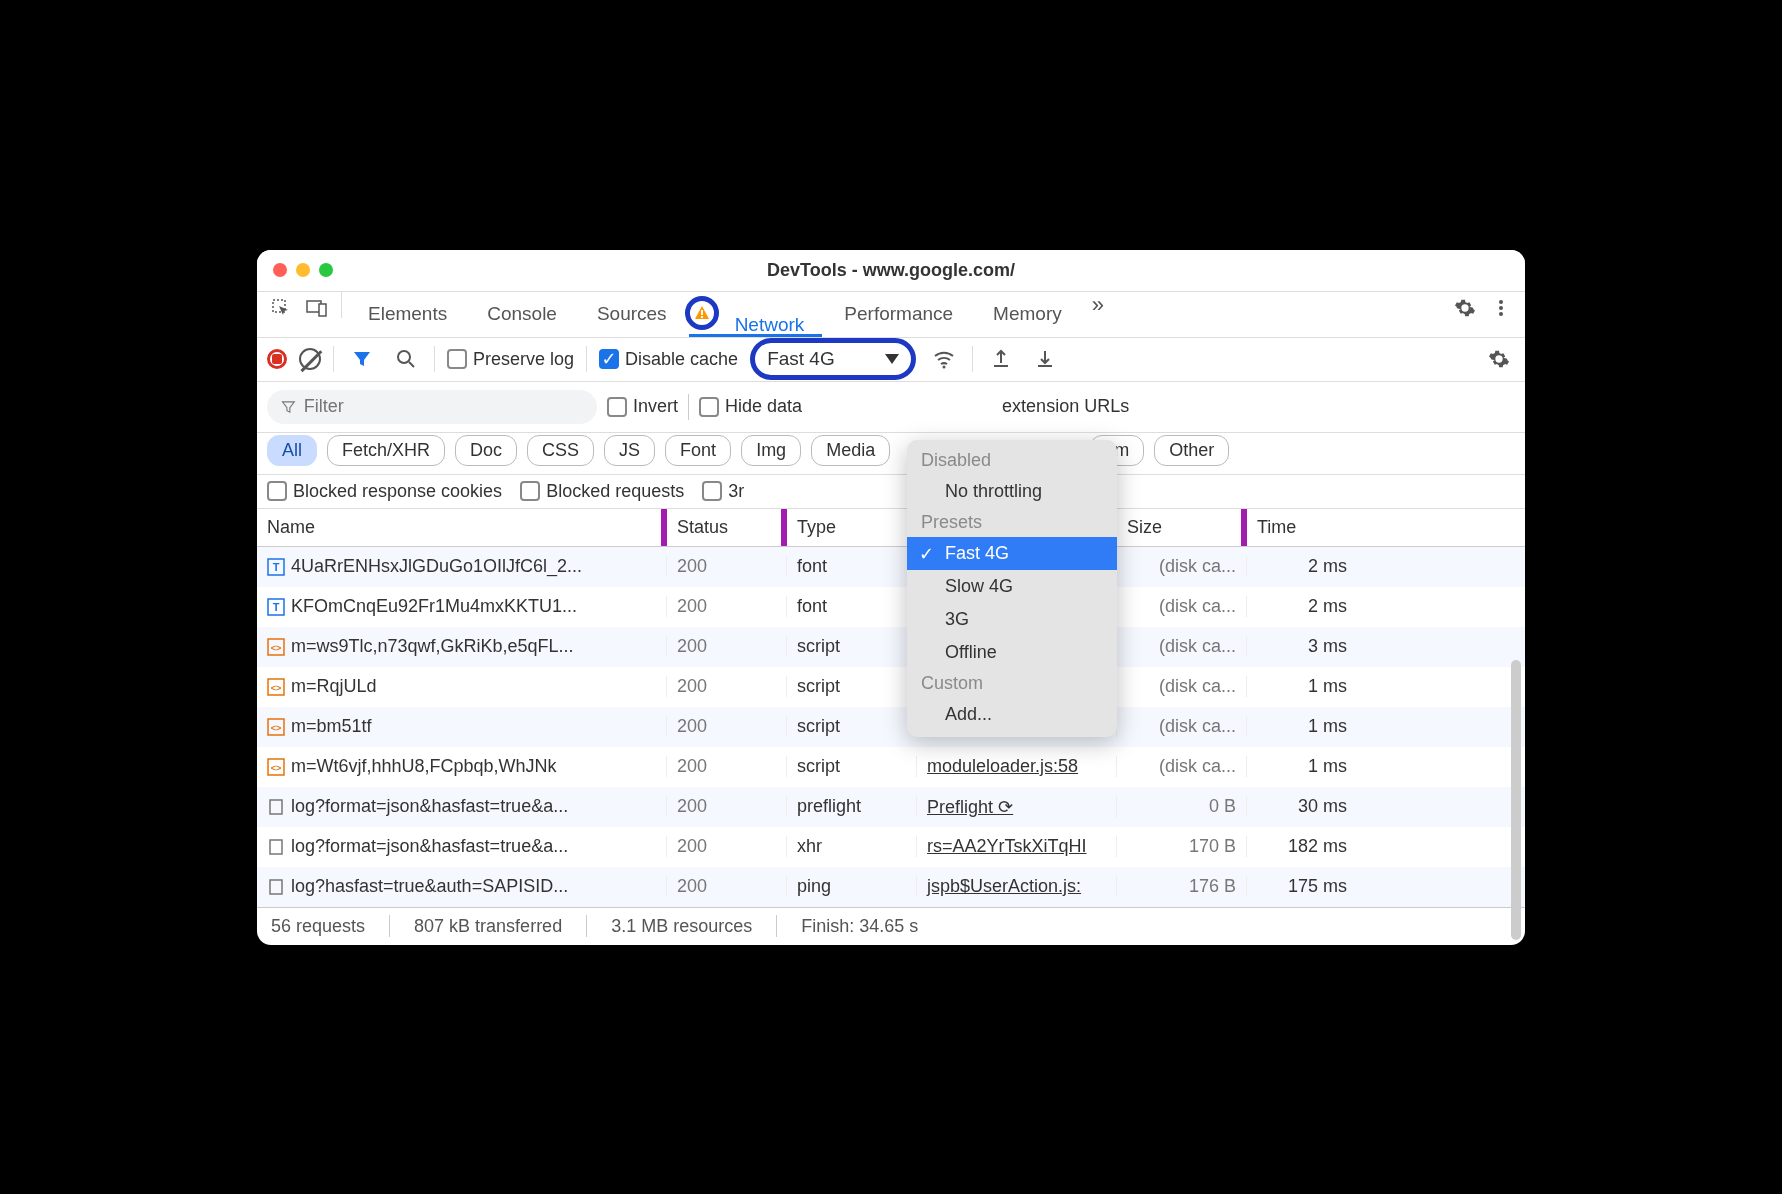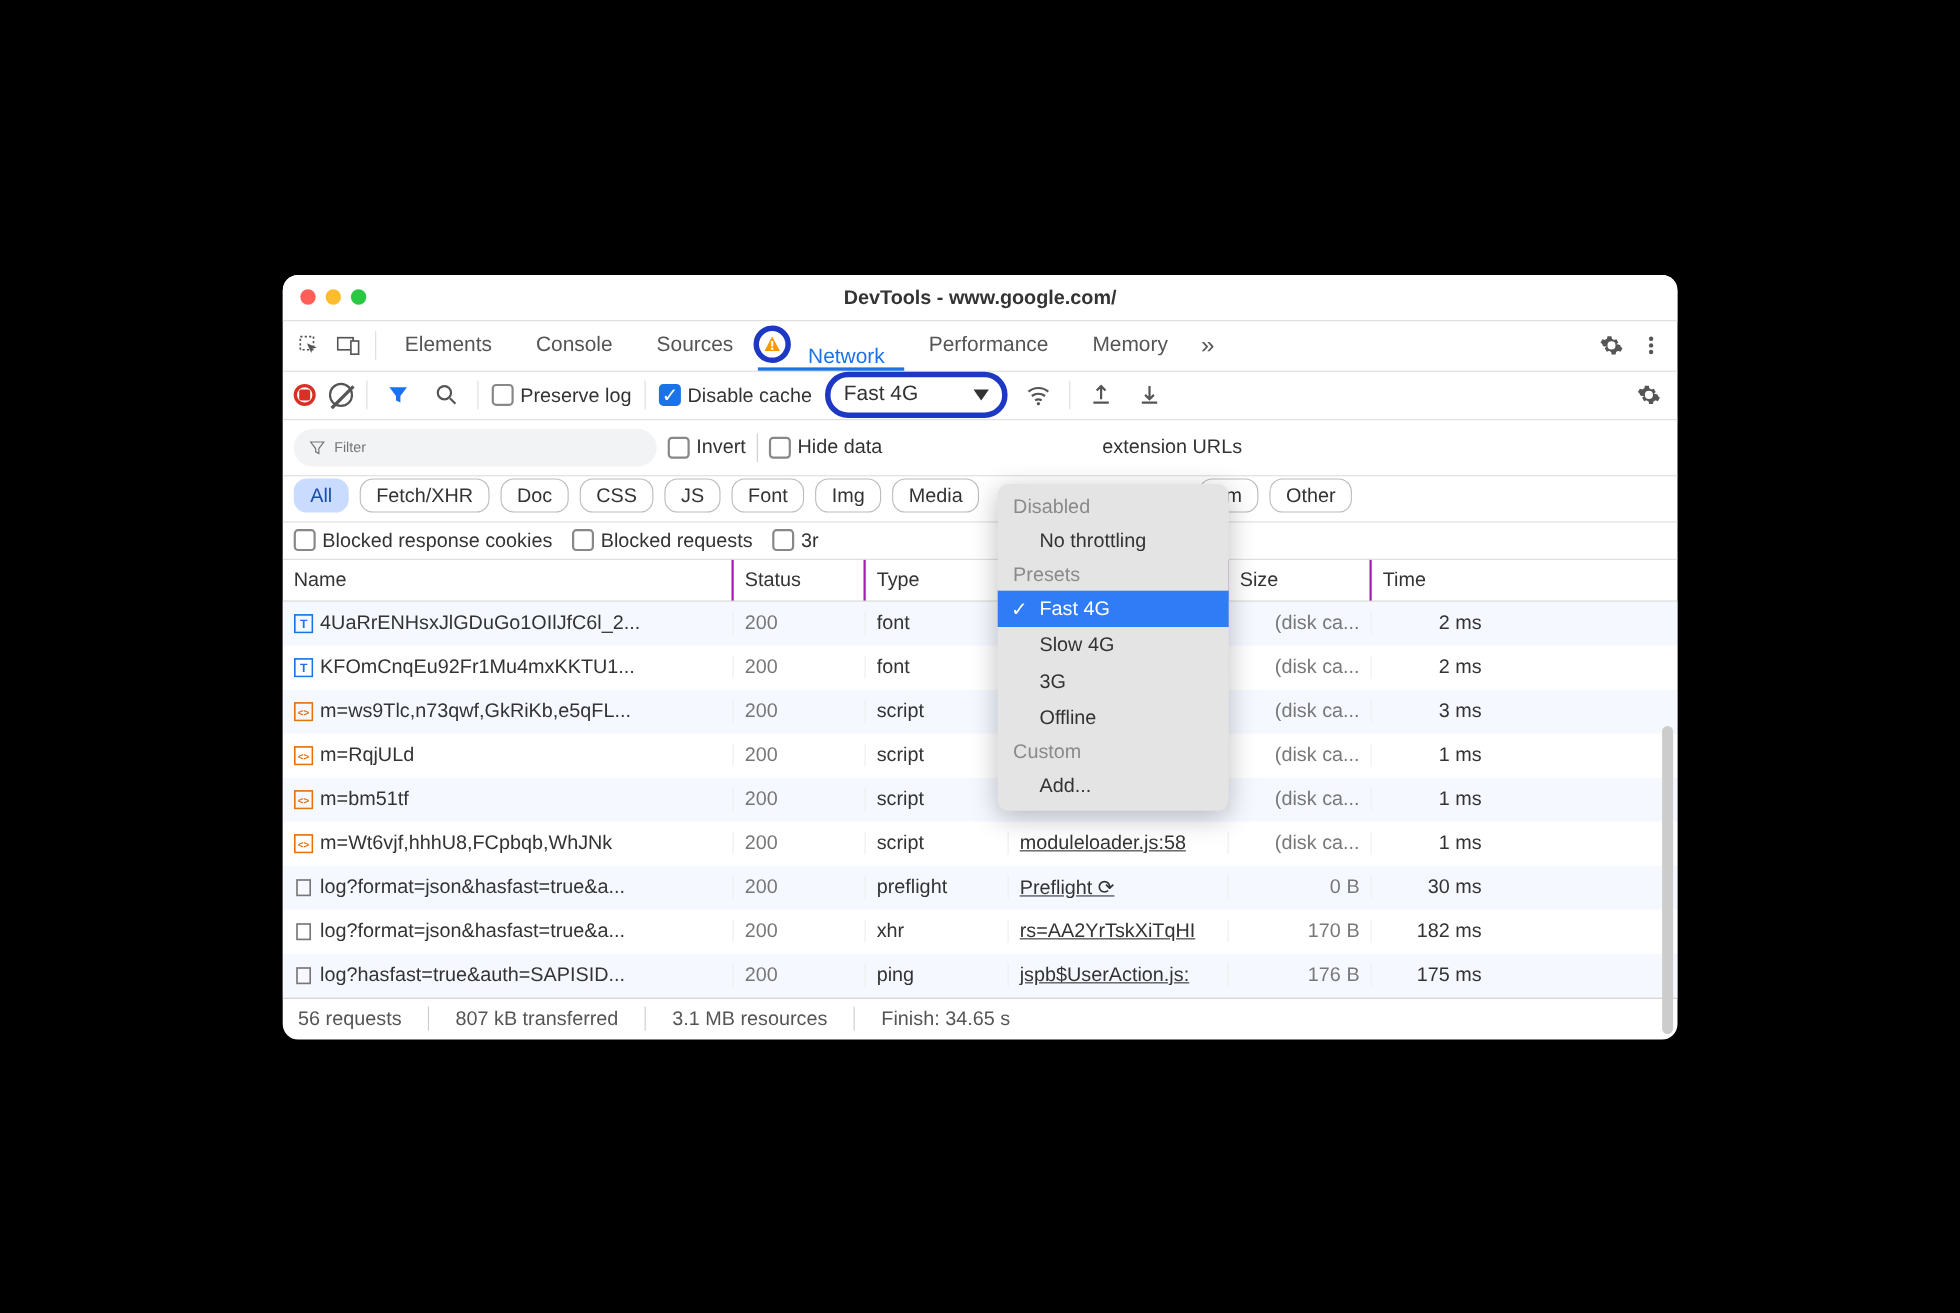--- a/index.html
+++ b/index.html
@@ -6,21 +6,21 @@
 body { background: #000; width: 1782px; height: 1194px; font-family: -apple-system, "Helvetica Neue", Arial, sans-serif; display: flex; align-items: center; justify-content: center; }
 .window { width: 1268px; background: #fff; border-radius: 14px; box-shadow: 0 10px 50px rgba(0,0,0,0.5); overflow: hidden; position: relative; }
 .titlebar { height: 42px; display: flex; align-items: center; padding: 0 16px; background: #fff; border-bottom: 1px solid #ddd; }
 .traffic { display: flex; gap: 9px; }
 .dot { width: 14px; height: 14px; border-radius: 50%; }
 .dot.red { background: #ff5f57; }
 .dot.yellow { background: #febc2e; }
 .dot.green { background: #28c840; }
 .title { flex: 1; text-align: center; font-weight: 600; font-size: 18px; color: #333; }
 
-.tabbar { height: 46px; display: flex; align-items: center; padding: 0 8px; border-bottom: 1px solid #ddd; gap: 4px; }
+.tabbar { height: 46px; display: flex; padding: 0 8px; border-bottom: 1px solid #ddd; gap: 4px; }
 .toolbtn { width: 32px; height: 32px; display: flex; align-items: center; justify-content: center; color: #555; cursor: pointer; }
 .tab { padding: 0 18px; height: 100%; display: flex; align-items: center; font-size: 19px; color: #555; cursor: pointer; position: relative; }
 .tab.active { color: #1a73e8; border-bottom: 3px solid #1a73e8; }
 .circled { border: 5px solid #1d39c4; border-radius: 50%; width: 34px; height: 34px; display: flex; align-items: center; justify-content: center; position: absolute; left: -4px; }
 .tab.active .circled { top: 4px; }
 .tab.active .textshift { margin-left: 28px; margin-top: 24px; }
 .overflow { font-size: 22px; color: #555; padding: 0 8px; cursor:pointer;}
 
 .netbar { height: 44px; display: flex; align-items: center; padding: 0 10px; gap: 12px; border-bottom: 1px solid #ddd; }
 .recdot { width: 20px; height: 20px; border-radius: 50%; border: 3px solid #d93025; display: flex; align-items: center; justify-content: center; cursor:pointer;}
@@ -30,30 +30,30 @@
 .funnel.blue { color: #1a73e8; }
 .checkbox { width: 20px; height: 20px; border: 2px solid #888; border-radius: 4px; display: inline-flex; align-items: center; justify-content: center; cursor:pointer;}
 .checkbox.checked { background: #1a73e8; border-color: #1a73e8; color: #fff; }
 .throttle { border: 5px solid #1d39c4; border-radius: 22px; padding: 2px 12px; display: flex; align-items: center; gap: 50px; height: 42px; cursor:pointer; background:#fff;}
 .throttle span { font-size: 19px; color: #333; }
 .throttle .tri { width:0; height:0; border-left:7px solid transparent; border-right:7px solid transparent; border-top:10px solid #333; }
 .spacer { flex: 1; }
 
 .filterbar { padding: 8px 10px; display:flex; flex-wrap: wrap; gap: 10px; align-items:center; border-bottom: 1px solid #ddd; }
 .filterinput { background: #f1f3f4; border-radius: 18px; padding: 4px 14px; display: flex; align-items: center; gap: 8px; width: 330px; height: 34px; }
-.filterinput input { border:none; background:transparent; font-size:13px; outline:none; width:100%; }
+.filterinput input { border:none; background:transparent; font-size:18px; outline:none; width:100%; }
 .pill { border: 1px solid #bbb; border-radius: 12px; padding: 4px 14px; font-size: 18px; color: #333; cursor:pointer; }
 .pill.active { background: #c9dbff; border-color: #c9dbff; color: #174ea6; }
 .chklabel { display: flex; align-items: center; gap: 6px; font-size: 18px; color: #333; }
 .vdiv { width:1px; height:26px; background:#ccc; }
 
 .row3 { padding: 6px 10px; display:flex; gap:18px; align-items:center; border-bottom:1px solid #ddd;}
 
 .tablehead { display: grid; grid-template-columns: 410px 120px 130px 200px 130px 110px; border-bottom: 1px solid #ccc; }
-.tablehead > div { padding: 8px 10px; font-size: 18px; color: #333; font-weight: 500; border-right: 2px solid #a21caf;}
+.tablehead > div { padding: 8px 10px; font-size: 18px; color: #333; font-weight: 500; border-right: 6px solid #a21caf;}
 .tablehead > div:last-child{border-right:none;}
 .tbody { }
 .trow { display: grid; grid-template-columns: 410px 120px 130px 200px 130px 110px; height: 40px; align-items:center;}
 .trow:nth-child(odd){ background:#f5f8ff; }
 .trow:nth-child(even){ background:#fff;}
 .trow > div { padding: 0 10px; font-size: 18px; color: #333; white-space: nowrap; overflow: hidden; text-overflow: ellipsis; border-right: 1px solid #eee;}
 .trow > div:last-child{border-right:none; text-align:right;}
 .trow .size{text-align:right; color:#777;}
 .trow .status{color:#777;}
 .trow .name { display:flex; align-items:center; gap:6px;}

